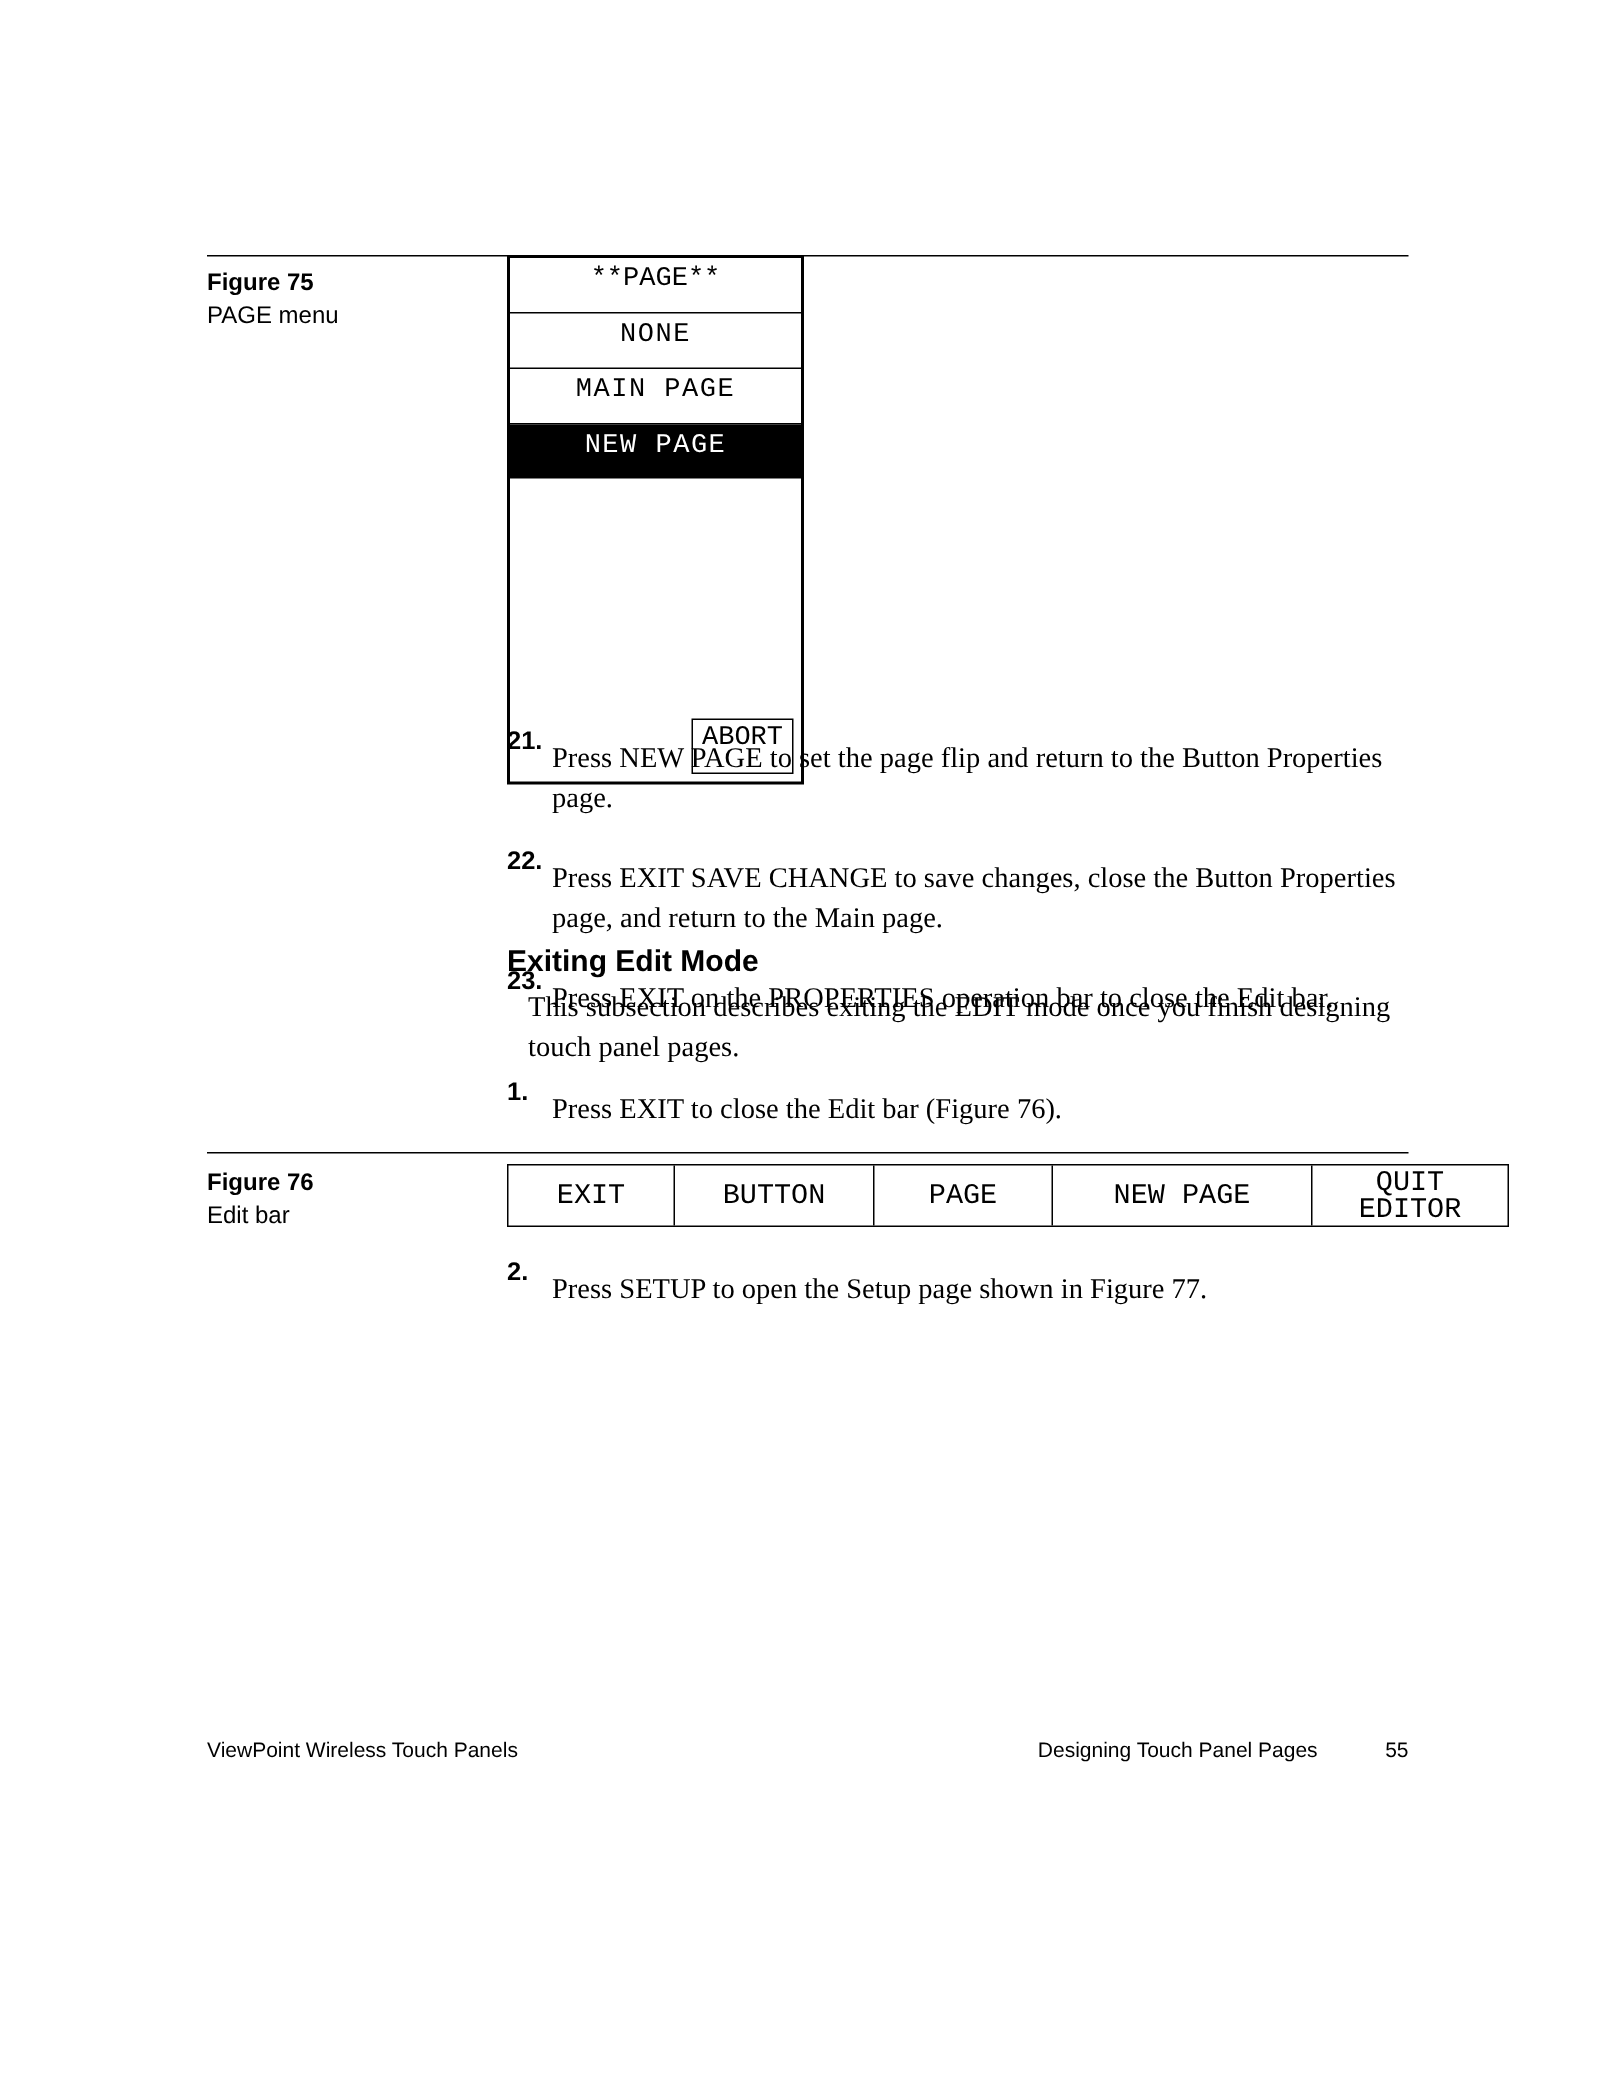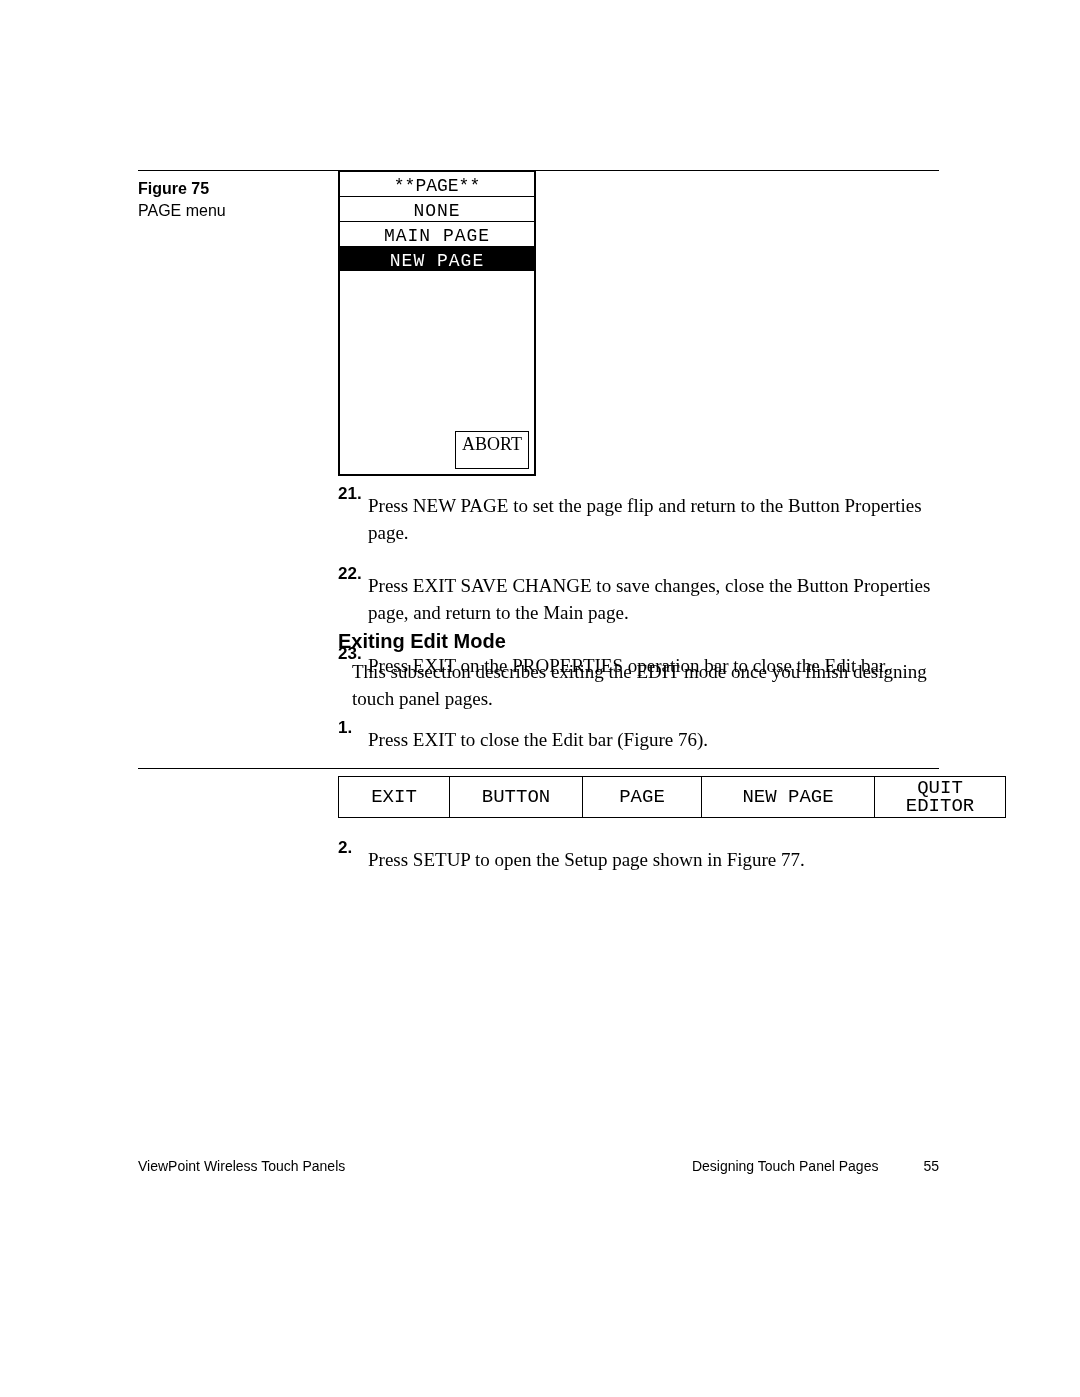--- a/index.html
+++ b/index.html
@@ -48,37 +48,37 @@
     top: 170px;
     width: 198px;
     border: 2.5px solid #000;
     box-sizing: border-box;
   }
   .fig75 .row {
     font-family: "Lucida Console", "Courier New", monospace;
     font-size: 18px;
     letter-spacing: 1px;
     text-align: center;
-    padding: 4px 0 0 0;
+    padding: 4px 0 12px 0;
     border-bottom: 1.5px solid #000;
   }
   .fig75 .row.title { letter-spacing: 0; }
   .fig75 .row.selected { background: #000; color: #fff; border-bottom: none; }
   .fig75 .body {
     height: 158px;
     border-bottom: 0;
   }
   .fig75 .abort-wrap {
     text-align: right;
     padding: 2px 5px 5px 0;
   }
   .fig75 .abort {
     display: inline-block;
     border: 1.5px solid #000;
-    font-family: Liberation Serif, serif;
+    font-family: Liberation Mono, monospace;
     font-size: 18px;
     letter-spacing: 0;
     padding: 2px 6px 13px 6px;
   }
 
   
   .steps-a { position: absolute; left: 338px; top: 480px; width: 601px; }
   .steps-b { position: absolute; left: 338px; top: 714px; width: 601px; }
   .steps-c { position: absolute; left: 338px; top: 834px; width: 601px; }
   .step {
@@ -194,20 +194,24 @@
   <div class="section-intro">This subsection describes exiting the EDIT mode once you finish designing touch panel pages.</div>
 
   <div class="steps-b">
     <div class="step">
       <span class="num">1.</span>
       <span class="txt">Press EXIT to close the Edit bar (Figure 76).</span>
     </div>
   </div>
 
   <div class="rule-76"></div>
+  <div class="figcap figcap-76">
+    <div class="label">Figure 76</div>
+    <div>Edit bar</div>
+  </div>
 
   <div class="fig76">
     <div class="cell" style="width:86px">EXIT</div>
     <div class="cell" style="width:108px">BUTTON</div>
     <div class="cell" style="width:94px">PAGE</div>
     <div class="cell" style="width:148px">NEW PAGE</div>
     <div class="cell two-line" style="width:106px">
       <span>QUIT</span>
       <span>EDITOR</span>
     </div>

